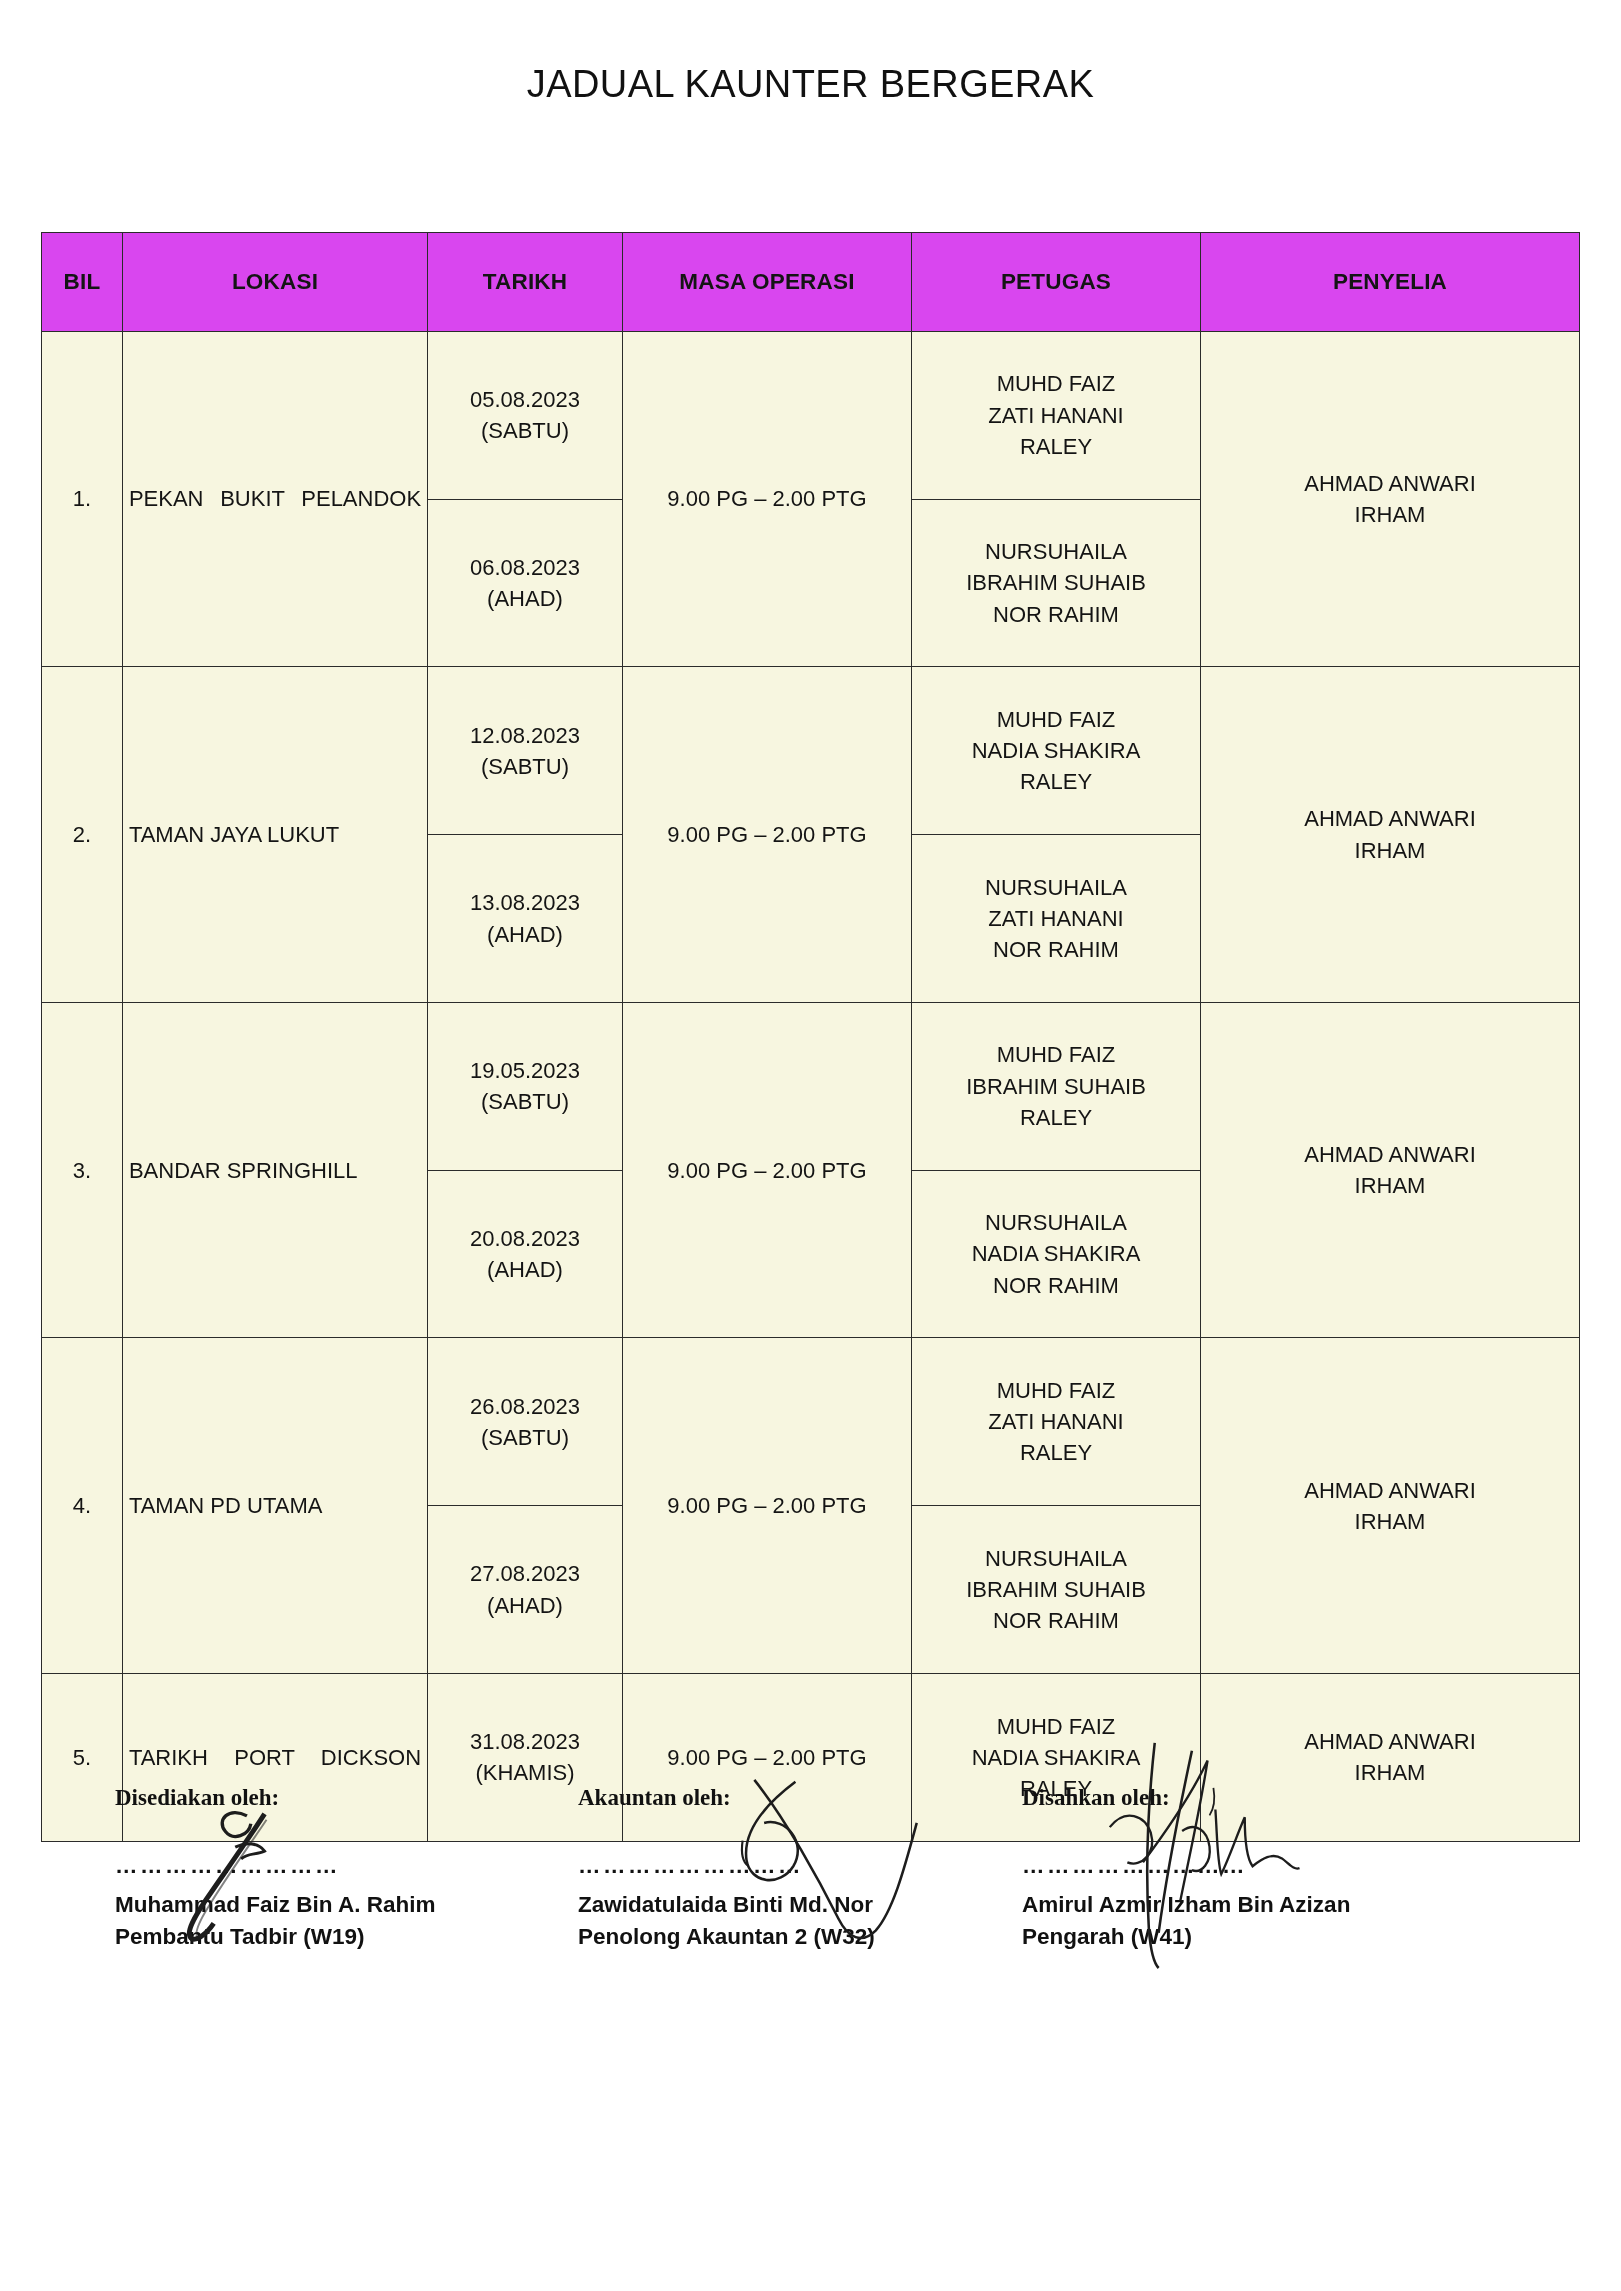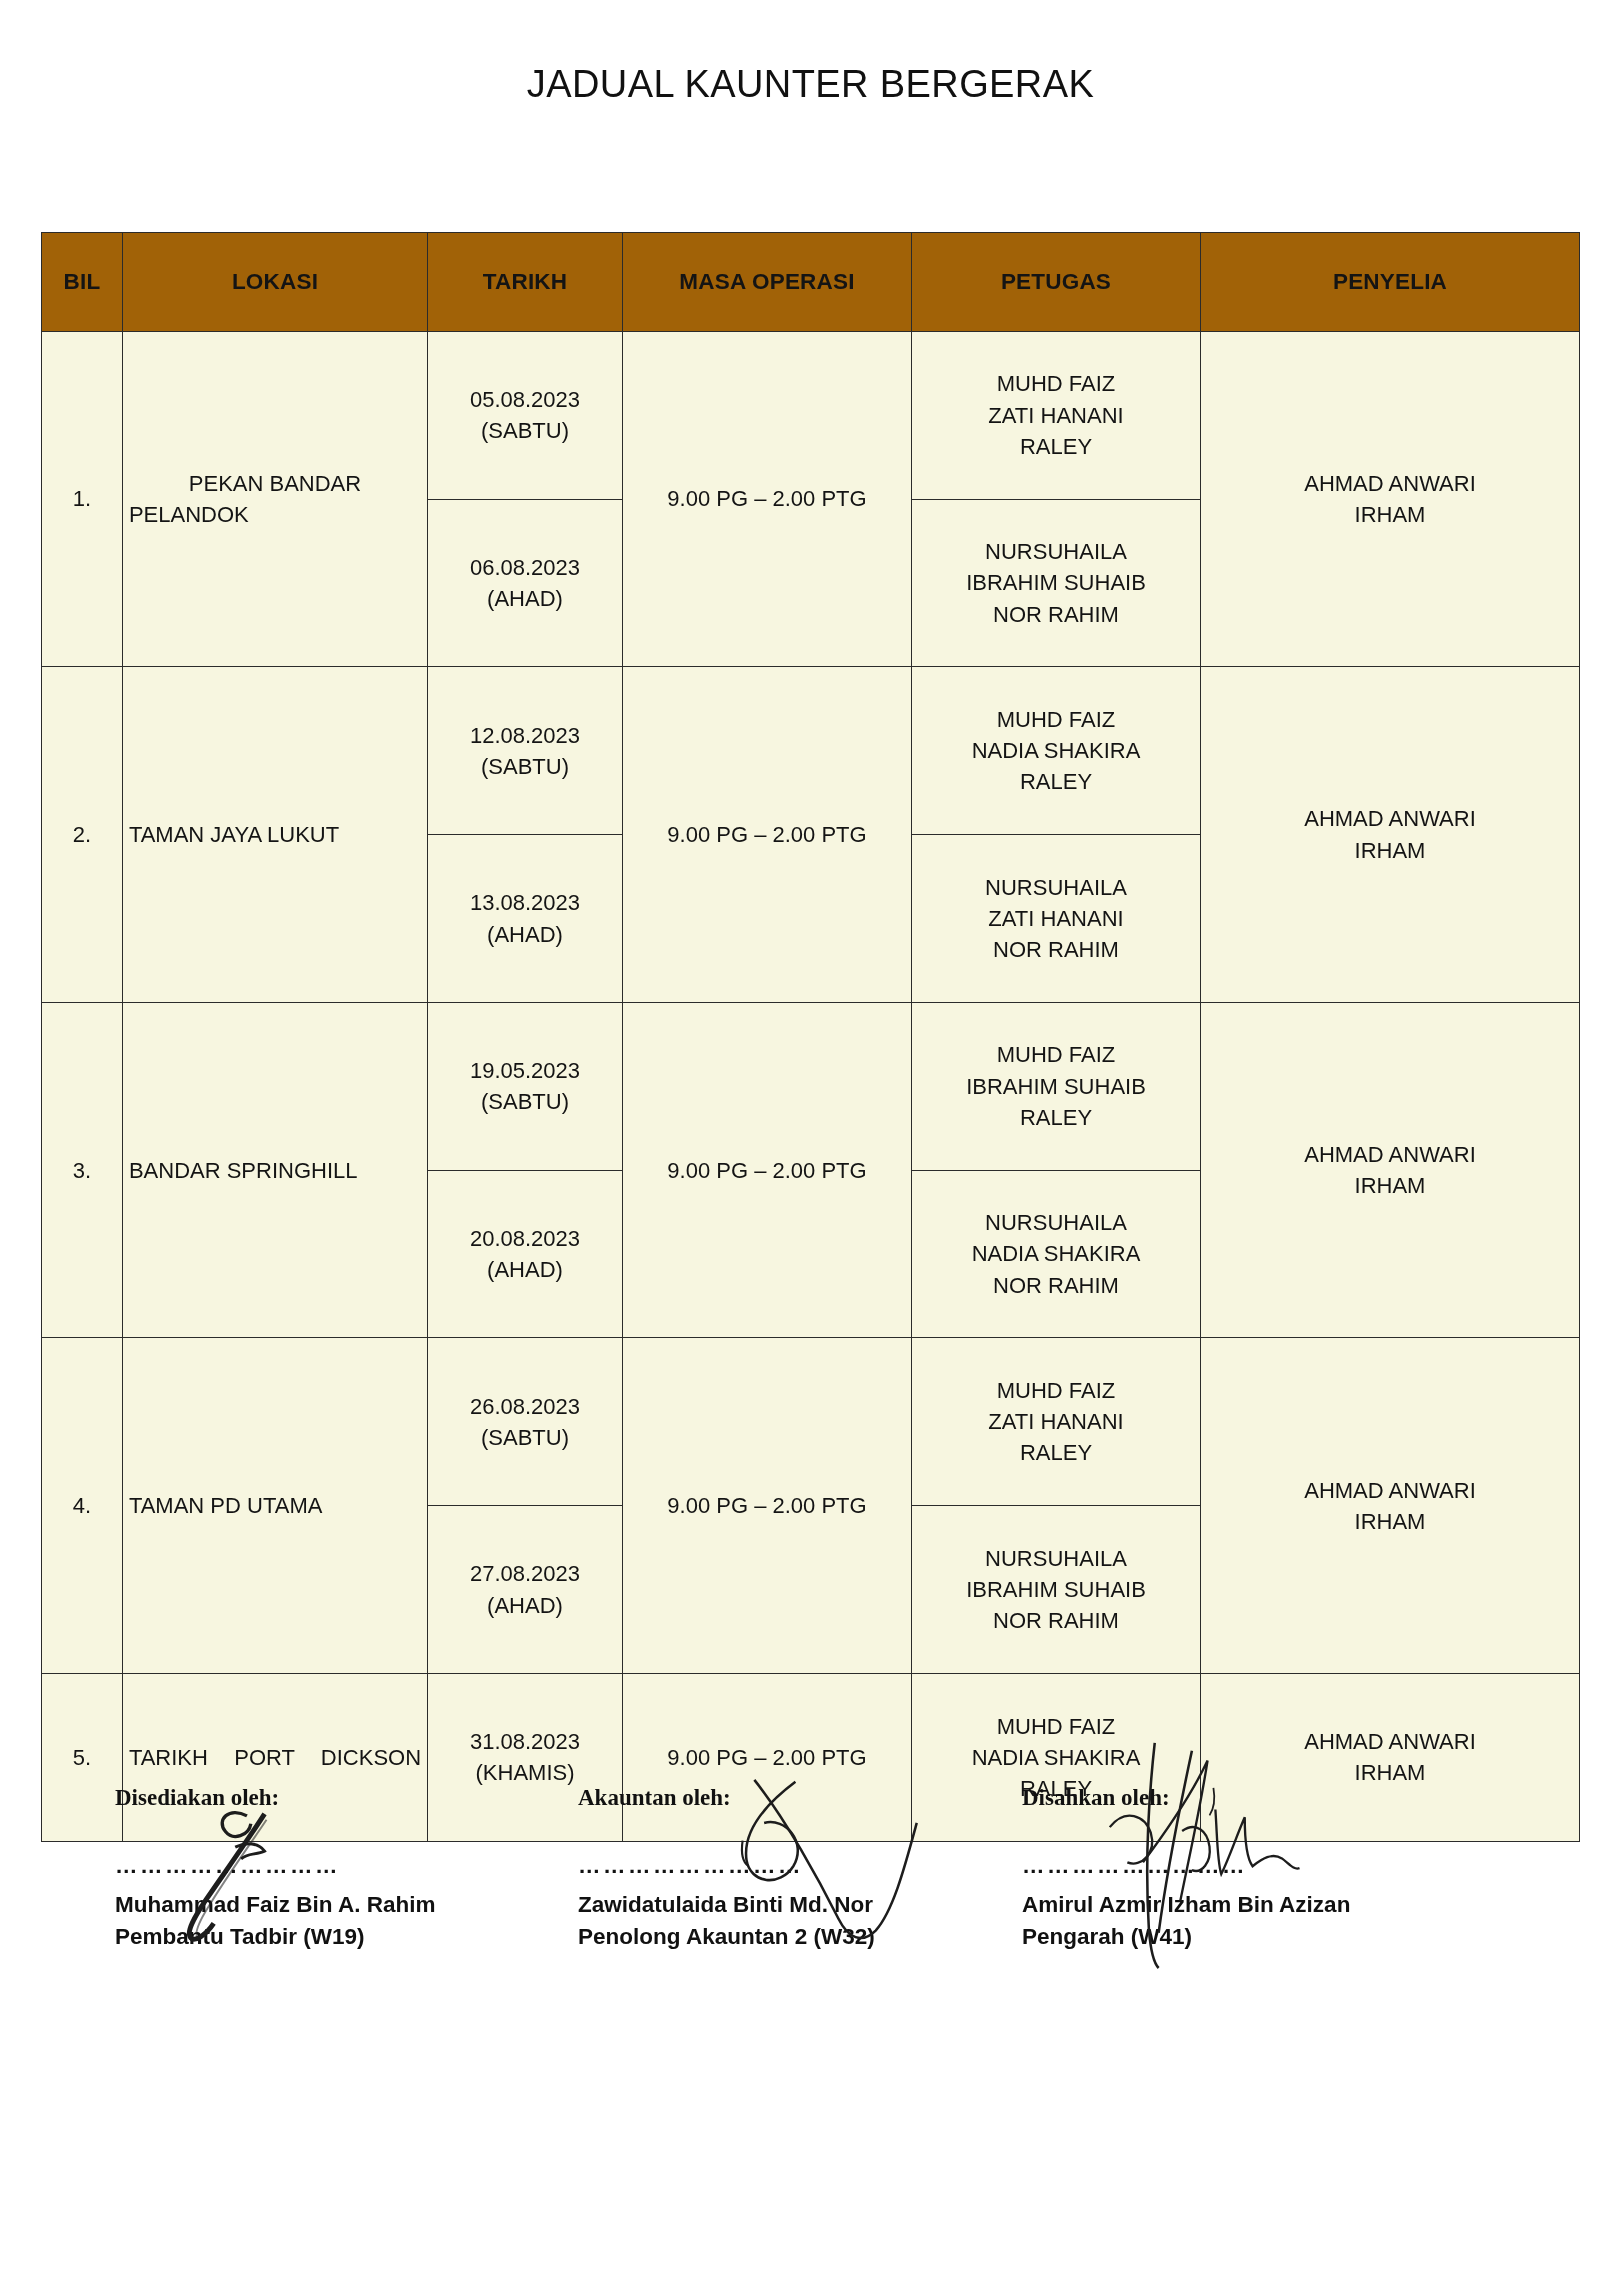--- a/index.html
+++ b/index.html
@@ -53,21 +53,21 @@
     border: 1.6px solid #2b2b2b;
     vertical-align: middle;
     text-align: center;
     font-size: 22px;
     line-height: 1.42;
     color: #141414;
     padding: 5.9px 5.9px;
     background: #f7f6e0;
   }
   table.schedule thead th {
-    background: #a16207;
+    background: #d946ef;
     font-weight: bold;
     font-size: 22.5px;
     height: 90px;
     padding: 3.9px 3.9px;
     letter-spacing: 0.2px;
   }
 
   
   col.c-bil      { width: 81px; }
   col.c-lokasi   { width: 305px; }
@@ -169,21 +169,21 @@
           <th>LOKASI</th>
           <th>TARIKH</th>
           <th>MASA OPERASI</th>
           <th>PETUGAS</th>
           <th>PENYELIA</th>
         </tr>
       </thead>
       <tbody id="table-body">
           <tr>
             <td class="bil-cell" rowspan="2">1.</td>
-            <td class="lokasi-cell" rowspan="2">PEKAN BANDAR PELANDOK</td>
+            <td class="lokasi-cell" rowspan="2">PEKAN BUKIT PELANDOK</td>
             <td class="tarikh-cell">
               <div>05.08.2023</div>
               <div>(SABTU)</div>
             </td>
             <td class="masa-cell nowrap" rowspan="2">9.00 PG – 2.00 PTG</td>
             <td class="petugas-cell">
               <div>MUHD FAIZ</div>
               <div>ZATI HANANI</div>
               <div>RALEY</div>
             </td>

